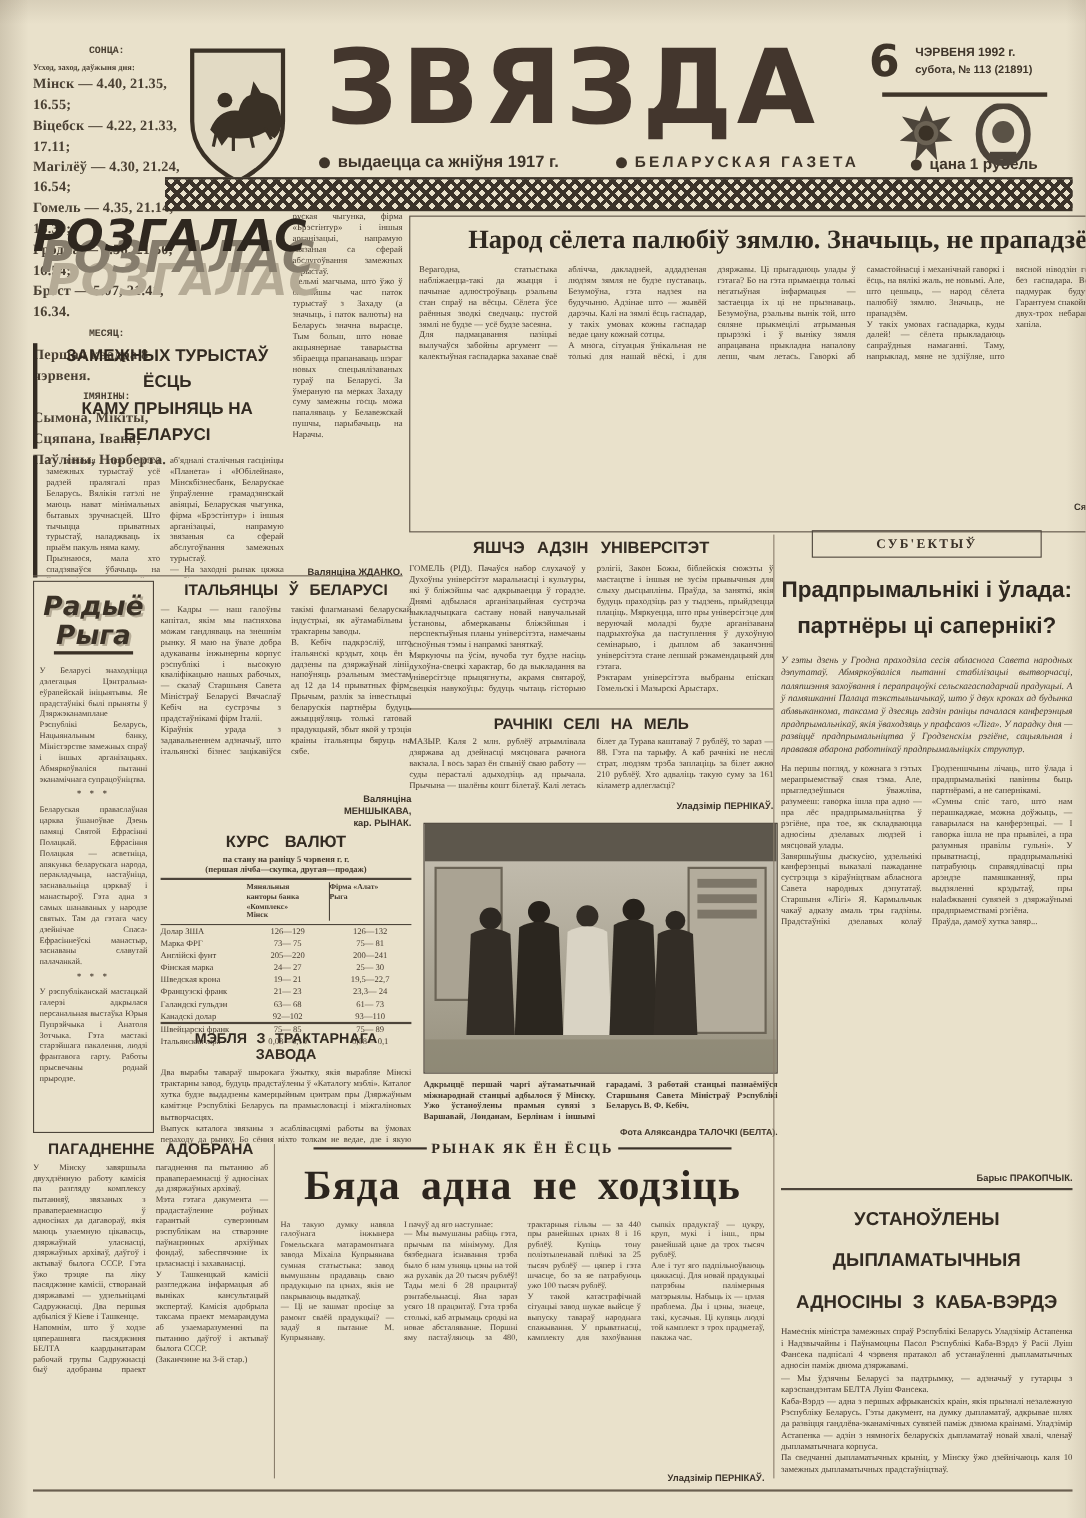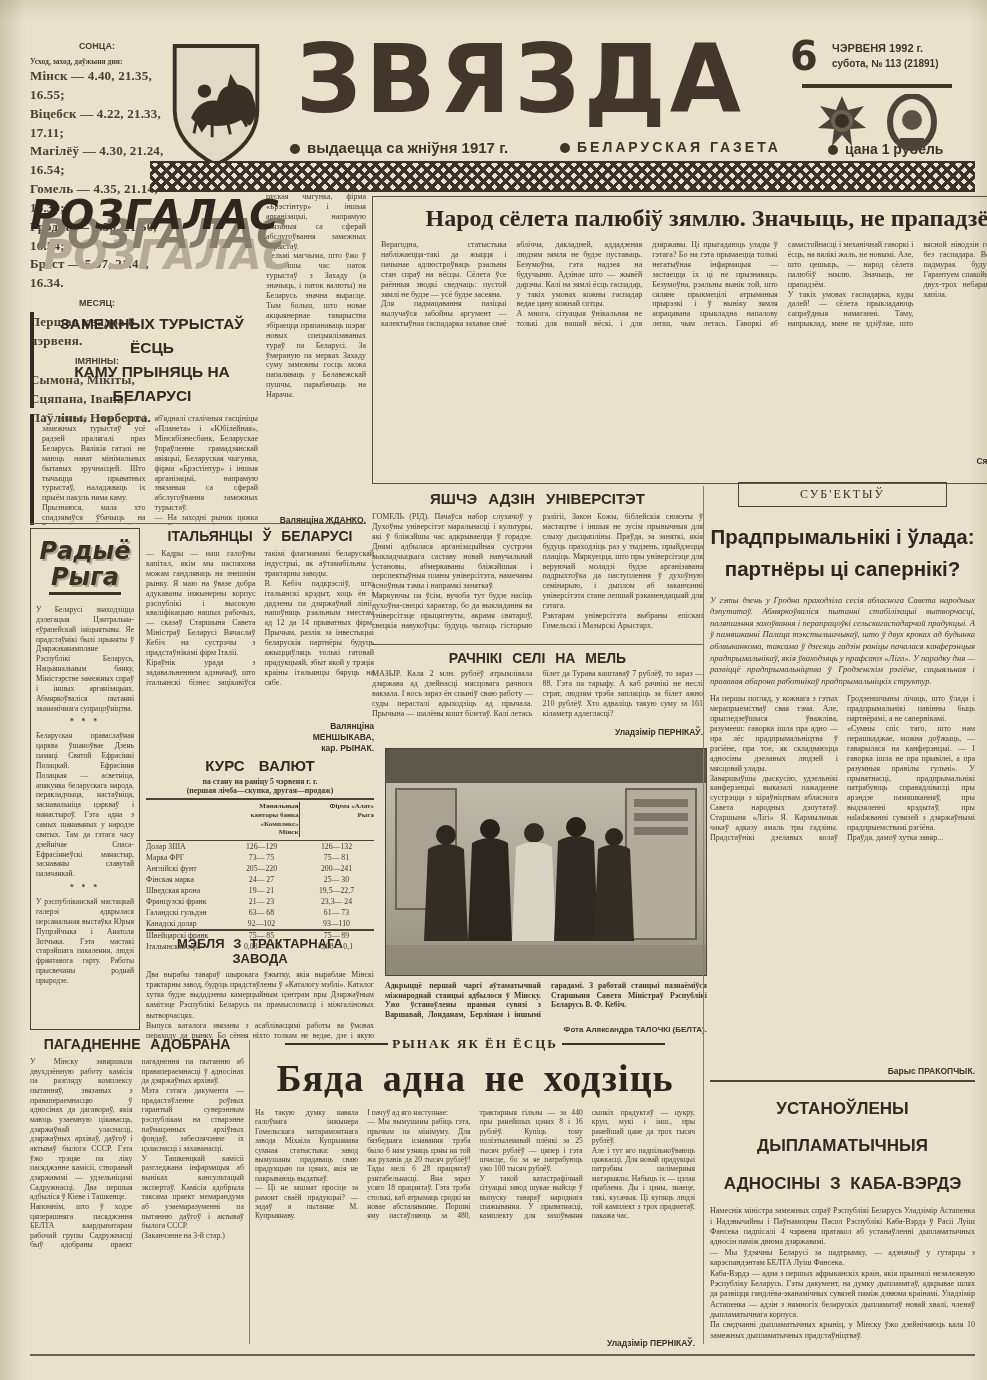--- a/index.html
+++ b/index.html
@@ -7,21 +7,21 @@
     background:#e9e1cb;
     background-image:linear-gradient(90deg,rgba(90,75,55,.18) 0,rgba(90,75,55,0) 26px),
       linear-gradient(270deg,rgba(90,75,55,.10) 0,rgba(90,75,55,0) 18px),
       linear-gradient(180deg,rgba(90,75,55,.12) 0,rgba(90,75,55,0) 22px);
     color:#44392e;font-family:"Liberation Serif",serif;}
   .abs{position:absolute;}
   .pre{white-space:pre-line;}
 
   
   .infobox{left:30px;top:36px;width:134px;height:198px;font-size:8px;line-height:1.45;color:#4a4033;}
-  .infobox .h{font-family:Liberation Sans, sans-serif;font-weight:bold;text-align:center;font-size:9px;margin:4px 0 3px;}
+  .infobox .h{font-family:Liberation Mono, monospace;font-weight:bold;text-align:center;font-size:9px;margin:4px 0 3px;}
   .infobox .intro{font-weight:bold;font-size:7.6px;}
   .infobox .ln{font-size:13px;font-weight:bold;letter-spacing:.2px;}
   .arms{left:168px;top:40px;width:96px;height:132px;}
   .mast-title{left:268px;top:26px;width:505px;height:112px;text-align:center;
     font-family:"DejaVu Sans",sans-serif;font-weight:900;font-size:92px;line-height:108px;
     color:#43362d;letter-spacing:4px;transform:scaleY(1.02);}
   .tagline{font-family:"Liberation Sans",sans-serif;font-weight:bold;color:#3f352a;}
   .tag1{left:290px;top:139px;font-size:15px;}
   .tag2{left:560px;top:139px;font-size:14px;letter-spacing:3px;}
   .tag3{left:828px;top:141px;font-size:14px;}
@@ -75,21 +75,21 @@
 
   
   .photo{left:385px;top:748px;width:322px;}
   .photo-frame{border:1px solid #4c443a;width:322px;height:228px;box-sizing:border-box;background:#b7b1a4;}
   .photo-cap{columns:2;column-gap:10px;font-weight:bold;font-size:7.8px;line-height:1.25;text-align:justify;margin-top:5px;height:42px;overflow:hidden;}
   .photo-credit{font-family:"Liberation Sans",sans-serif;font-weight:bold;font-size:8px;text-align:right;margin-top:2px;}
 
   
   .vr-right{left:703px;top:486px;height:858px;}
   .subiektyu{left:710px;top:482px;width:265px;height:594px;display:flex;flex-direction:column;}
-  .sub-kicker{border:1px solid #4c443a;text-align:center;font-family:"Liberation Serif",serif;font-weight:normal;
+  .sub-kicker{border:1px solid #4c443a;text-align:center;font-family:"Liberation Serif",serif;font-weight:bold;
     font-size:12px;letter-spacing:2px;padding:4px 0;margin:0 28px 14px;color:#3a3128;}
   .sub-title{font-family:"Liberation Sans",sans-serif;font-weight:bold;font-size:20.5px;line-height:1.55;text-align:center;color:#2f2820;margin-bottom:10px;}
   .sub-lead{font-style:italic;font-size:8.6px;line-height:1.35;text-align:justify;margin-bottom:7px;}
   .sub-body{columns:2;column-gap:9px;flex:1;overflow:hidden;}
   .hr-right{left:710px;top:1080px;width:265px;height:2px;background:#4c443a;}
 
   
   .kaba{left:710px;top:1090px;width:265px;height:256px;}
   .kaba-title{font-size:17px;line-height:2.2;word-spacing:5px;margin-bottom:4px;}
   .kaba-body{font-size:8px;line-height:1.3;text-align:justify;height:190px;overflow:hidden;}
@@ -109,21 +109,21 @@
   .italians{left:146px;top:528px;width:228px;height:226px;display:flex;flex-direction:column;}
   .italians .tsans{font-size:14px;word-spacing:6px;margin-bottom:5px;}
   .ital-body{columns:2;column-gap:9px;flex:1;overflow:hidden;}
   .ital-by{white-space:pre-line;line-height:1.3;}
 
   
   .kurs{left:146px;top:757px;width:228px;height:174px;border-bottom:2px solid #4c443a;box-sizing:border-box;}
   .kurs-title{font-size:15px;word-spacing:10px;margin-bottom:3px;}
   .kurs-sub{text-align:center;font-weight:bold;font-size:7.8px;}
   .kurs-sub2{text-align:center;font-weight:bold;font-size:7.8px;border-bottom:2px solid #4c443a;padding-bottom:3px;}
-  .kurs-head{display:flex;font-weight:bold;font-size:7px;line-height:1.25;text-align:right;border-bottom:1px solid #4c443a;padding:2px 0 3px;}
+  .kurs-head{display:flex;font-weight:bold;font-size:7px;line-height:1.25;text-align:left;border-bottom:1px solid #4c443a;padding:2px 0 3px;}
   .kh-name{width:78px;}
   .kh-c{flex:1;}
   .kh-r{border-left:1px solid #4c443a;}
   .krow{display:flex;font-size:7.8px;line-height:1.42;}
   .kname{width:78px;text-align:left;}
   .kv{flex:1;text-align:center;}
 
   
   .mebla{left:146px;top:936px;width:228px;height:96px;}
   .mebla .tsans{font-size:13px;word-spacing:5px;margin-bottom:4px;}

